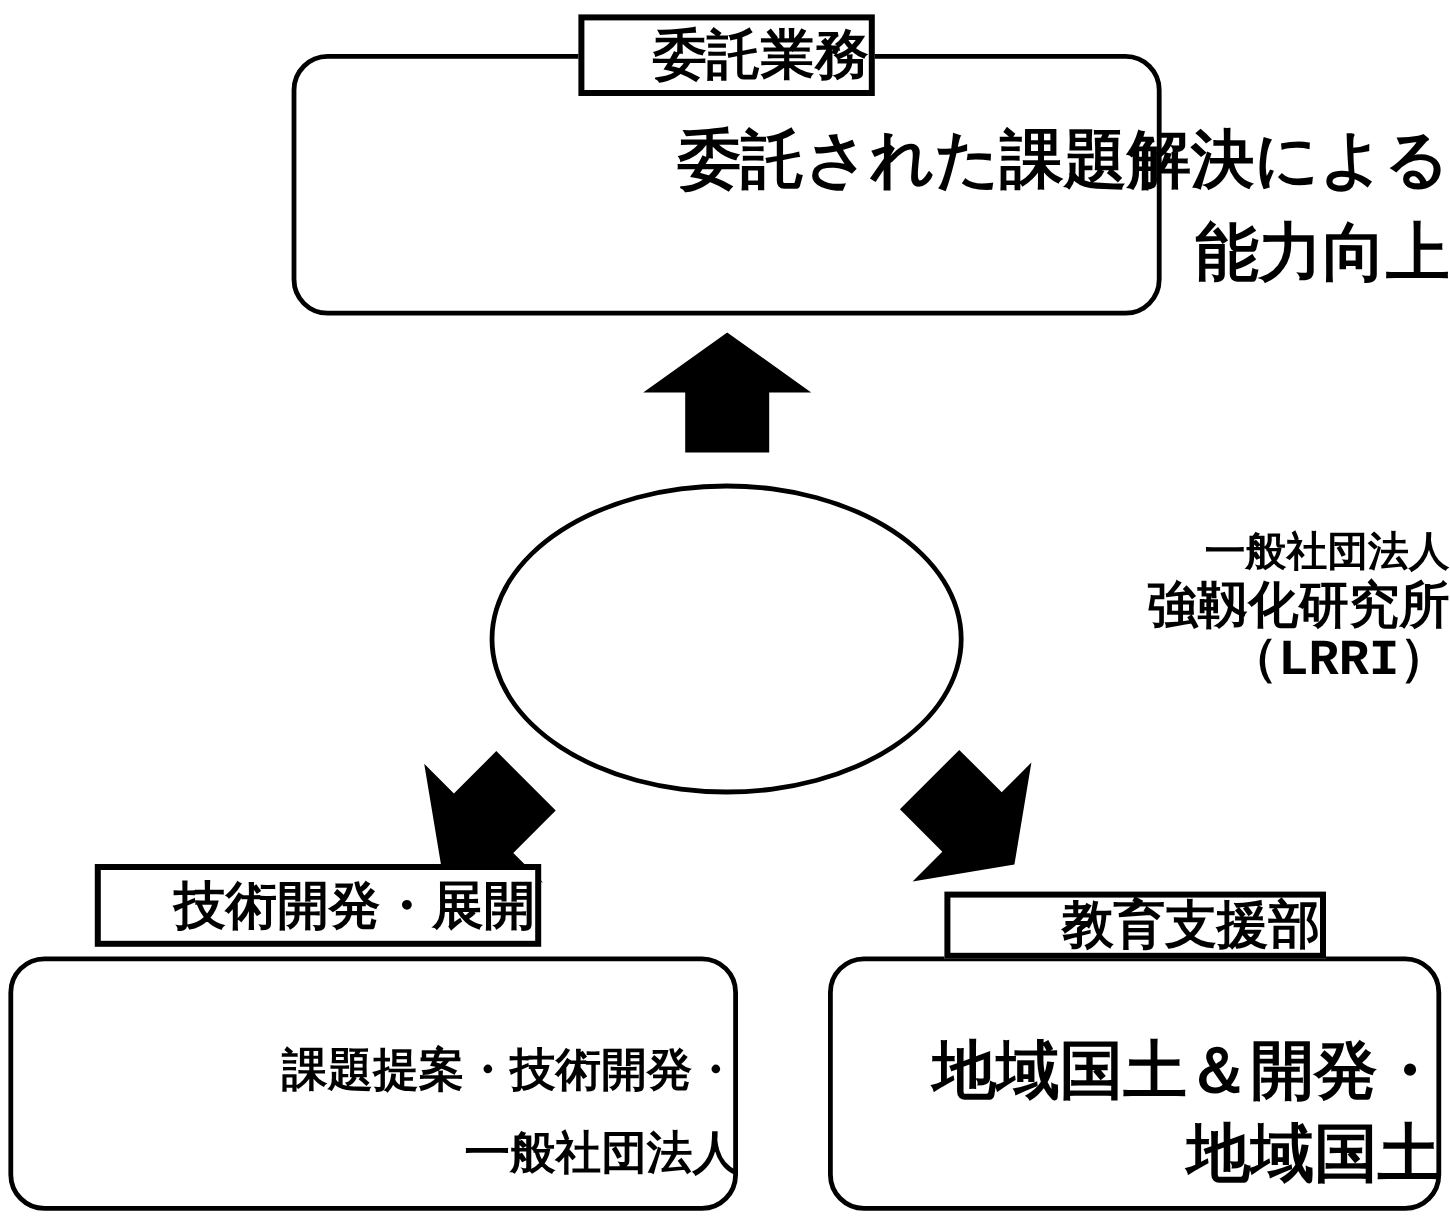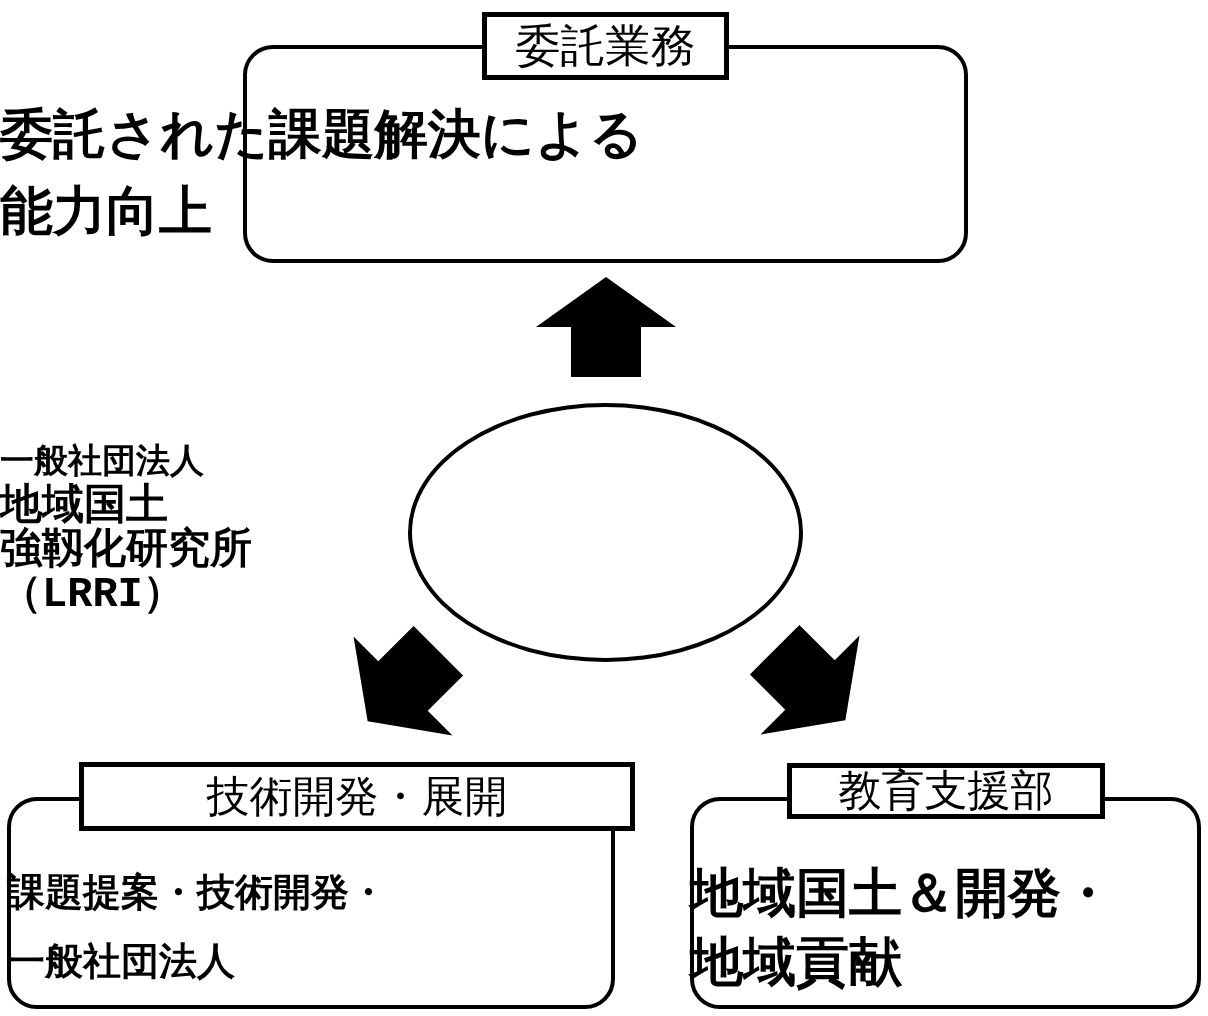--- a/index.html
+++ b/index.html
@@ -21,28 +21,28 @@
     border:4.5px solid var(--stroke);
     border-radius:30px;
     box-sizing:border-box;
     z-index:1;
   }
   .tag-box{
     position:absolute;
     background:var(--bg);
     border:5px solid var(--stroke);
     box-sizing:border-box;
-    display:flex;align-items:center;justify-content:center;
+    display:flex;align-items:center;justify-content:flex-end;
     z-index:3;
-    font-weight:400;
+    font-weight:700;
     white-space:nowrap;
   }
   .body-text{
     position:absolute;left:0;right:0;
-    text-align:left;
+    text-align:right;
     font-weight:600;
     z-index:2;
     white-space:nowrap;
   }
   .body-text div{white-space:nowrap;}
   
   #top-box{left:243px;top:45px;width:725px;height:218px;}
   #top-tag{left:482px;top:12px;width:247px;height:68px;font-size:45px;}
   #top-body{top:95px;font-size:53px;line-height:77px;}
   
@@ -51,26 +51,26 @@
     background:var(--bg);
     border:4px solid var(--stroke);
     border-radius:50%;
     box-sizing:border-box;
     z-index:1;
   }
   #center-text{top:441px;font-size:42px;line-height:44px;font-family:Liberation Mono, monospace;}
   #center-text .small-line{font-size:34px;}
   
   #bl-box{left:7px;top:797px;width:608px;height:212px;}
-  #bl-tag{left:79px;top:762px;width:556px;height:69px;font-size:43px;}
+  #bl-tag{left:79px;top:720px;width:372px;height:69px;font-size:43px;}
   #bl-body{top:858px;font-size:38px;line-height:69px;}
   #bl-body-wrap{position:absolute;left:7px;width:608px;top:0;}
   
   #br-box{left:690px;top:797px;width:511px;height:212px;}
-  #br-tag{left:787px;top:763px;width:318px;height:56px;font-size:43px;}
+  #br-tag{left:787px;top:743px;width:318px;height:56px;font-size:43px;}
   #br-body{top:858px;font-size:53px;line-height:69px;}
   #br-body-wrap{position:absolute;left:690px;width:511px;top:0;}
   
   #arrow-layer{
     position:absolute;left:0;top:0;width:1208px;height:1016px;
     z-index:0;
     pointer-events:none;
   }
 </style>
 </head>
@@ -89,21 +89,20 @@
     <span>委託業務</span>
   </div>
   <div class="body-text" id="top-body">
     <div>委託された課題解決による</div>
     <div>能力向上</div>
   </div>
 
   <div id="center-ellipse"></div>
   <div class="body-text" id="center-text">
     <div class="small-line">一般社団法人</div>
-    <div>地域国土</div>
     <div>強靱化研究所</div>
     <div>（LRRI）</div>
   </div>
 
   <div class="main-box" id="bl-box"></div>
   <div class="tag-box" id="bl-tag">
     <span>技術開発・展開</span>
   </div>
   <div id="bl-body-wrap">
     <div class="body-text" id="bl-body">
@@ -112,17 +111,17 @@
     </div>
   </div>
 
   <div class="main-box" id="br-box"></div>
   <div class="tag-box" id="br-tag">
     <span>教育支援部</span>
   </div>
   <div id="br-body-wrap">
     <div class="body-text" id="br-body">
       <div>地域国土＆開発・</div>
-      <div>地域貢献</div>
+      <div>地域国土</div>
     </div>
   </div>
 
 </div>
 
 </body></html>

